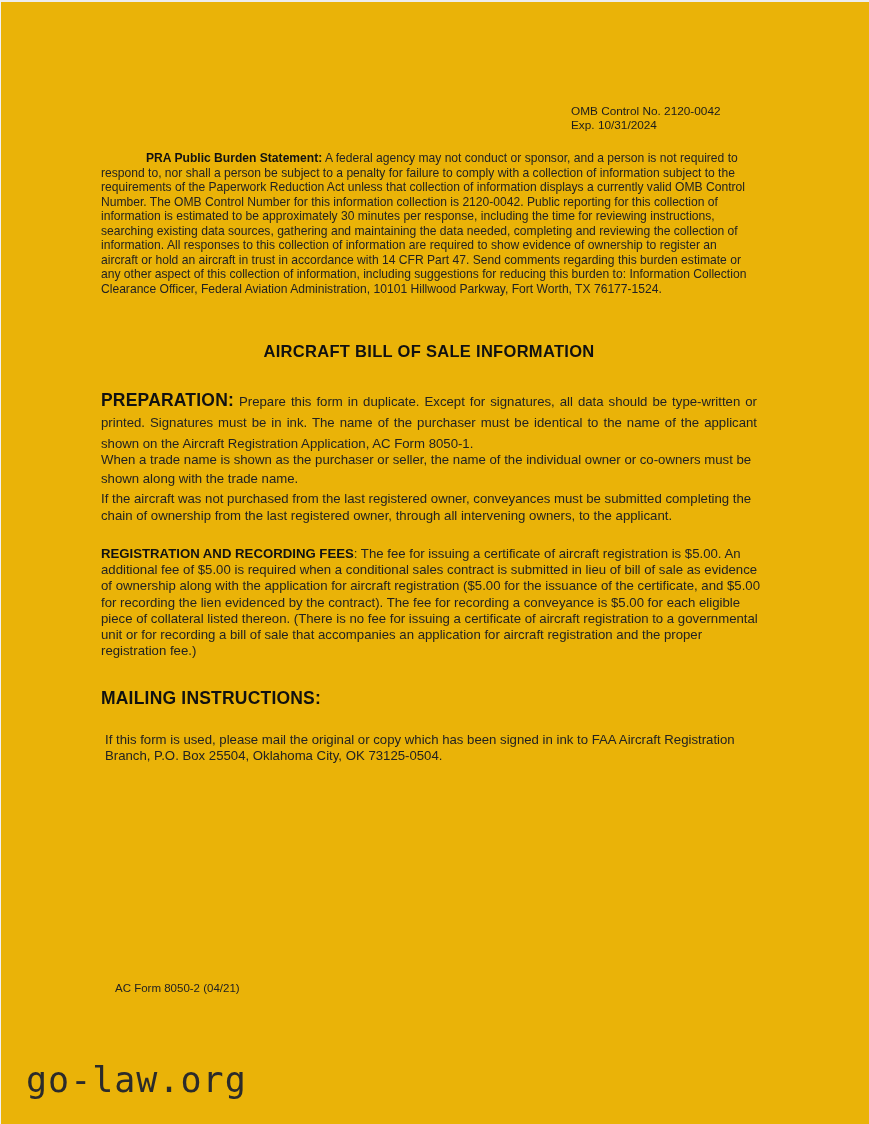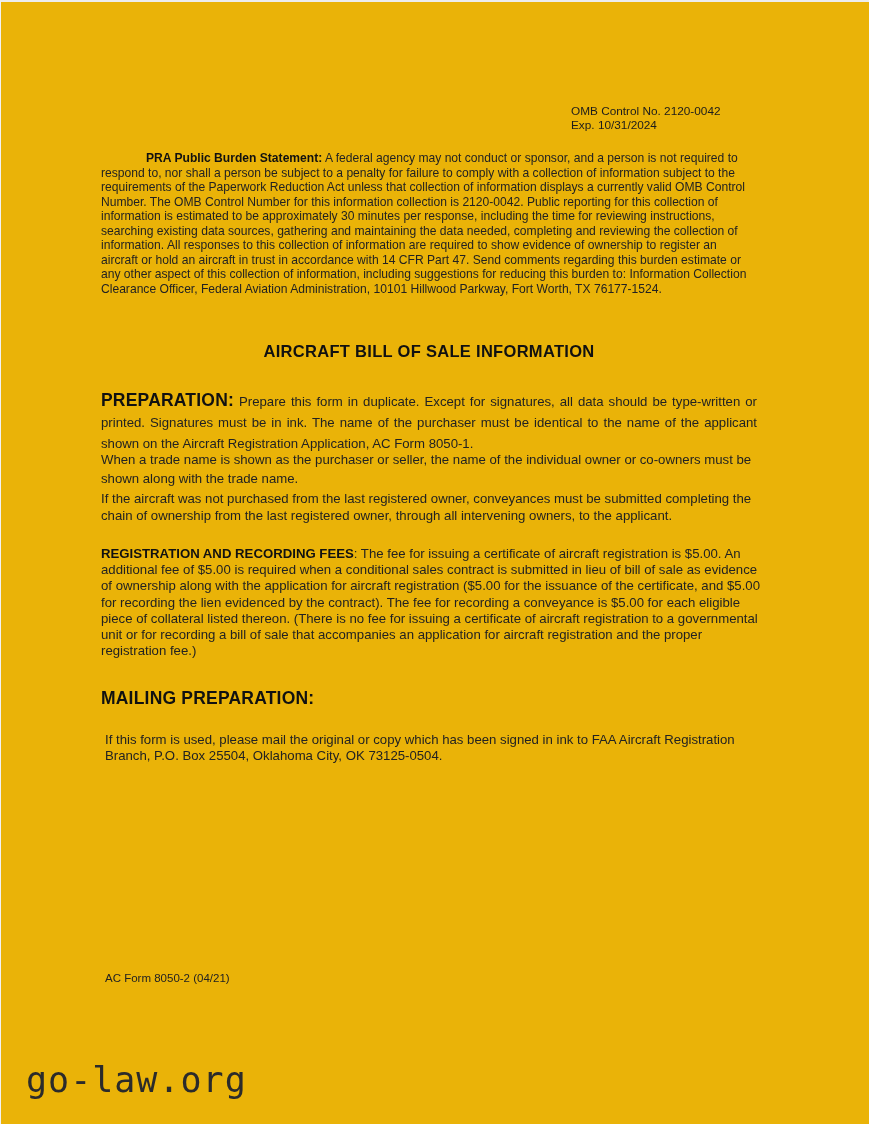--- a/index.html
+++ b/index.html
@@ -112,21 +112,21 @@
     top: 726px;
     margin: 4px;
     width: 640px;
     font-size: 13.2px;
     line-height: 16.4px;
     color: #222;
   }
   .form-number {
     position: absolute;
     top: 966px;
-    margin: 4px;
+    margin: 14px;
     font-size: 11.5px;
     color: #222;
   }
   .watermark {
     position: absolute;
     left: 25px;
     top: 1058px;
     font-family: "DejaVu Sans Mono", "Liberation Mono", monospace;
     font-size: 35px;
     font-weight: 400;
@@ -151,21 +151,21 @@
     <h1 class="doc-title">AIRCRAFT BILL OF SALE INFORMATION</h1>
 
     <p class="prep"><span class="prep-lead">PREPARATION:</span><span>  Prepare this form in duplicate.  Except for signatures, all data should be type-written or printed.  Signatures must be in ink.  The name of the purchaser must be identical to the name of the applicant shown on the Aircraft Registration Application, AC Form 8050-1.</span></p>
 
     <p class="para-trade">When a trade name is shown as the purchaser or seller, the name of the individual owner or co-owners must be shown along with the trade name.</p>
 
     <p class="para-chain">If the aircraft was not purchased from the last registered owner, conveyances must be submitted completing the chain of ownership from the last registered owner, through all intervening owners, to the applicant.</p>
 
     <p class="fees"><b>REGISTRATION AND RECORDING FEES</b><span>:  The fee for issuing a certificate of aircraft registration is $5.00.  An additional fee of $5.00 is required when a conditional sales contract is submitted in lieu of bill of sale as evidence of ownership along with the application for aircraft registration ($5.00 for the issuance of the certificate, and $5.00 for recording the lien evidenced by the contract).  The fee for recording a conveyance is $5.00 for each eligible piece of collateral listed thereon.  (There is no fee for issuing a certificate of aircraft registration to a governmental unit or for recording a bill of sale that accompanies an application for aircraft registration and the proper registration fee.)</span></p>
 
-    <h2 class="mailing-heading">MAILING PREPARATION:</h2>
+    <h2 class="mailing-heading">MAILING INSTRUCTIONS:</h2>
 
     <p class="mailing-text">If this form is used, please mail the original or copy which has been signed in ink to FAA Aircraft Registration Branch, P.O. Box 25504, Oklahoma City, OK  73125-0504.</p>
 
     <p class="form-number">AC Form 8050-2 (04/21)</p>
 
   </div>
 
   <div class="watermark">go-law.org</div>
 
 </div>

